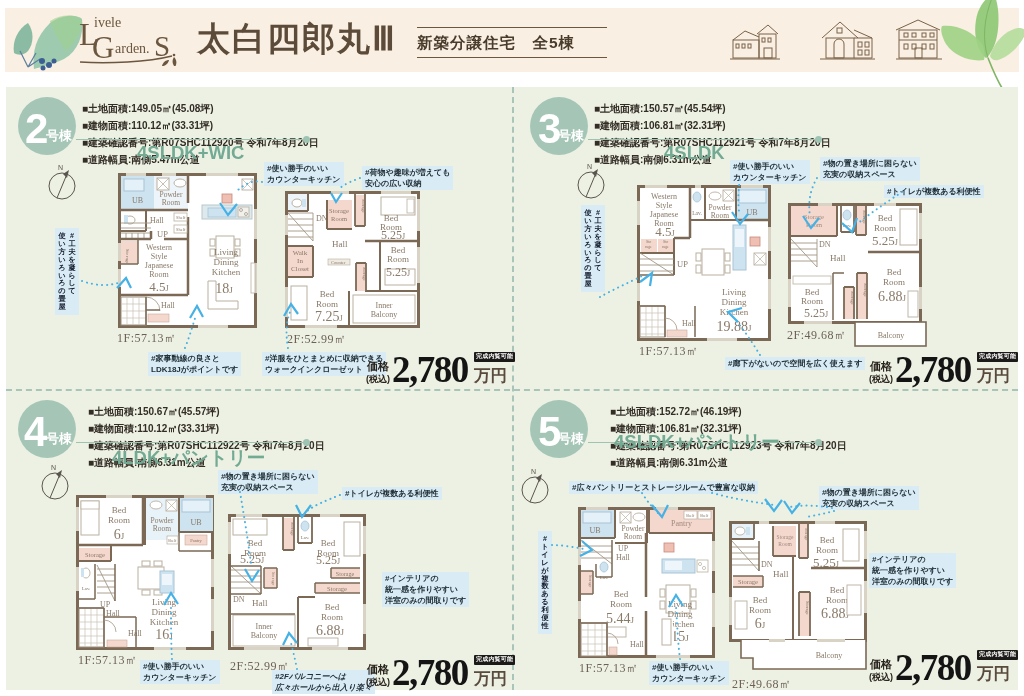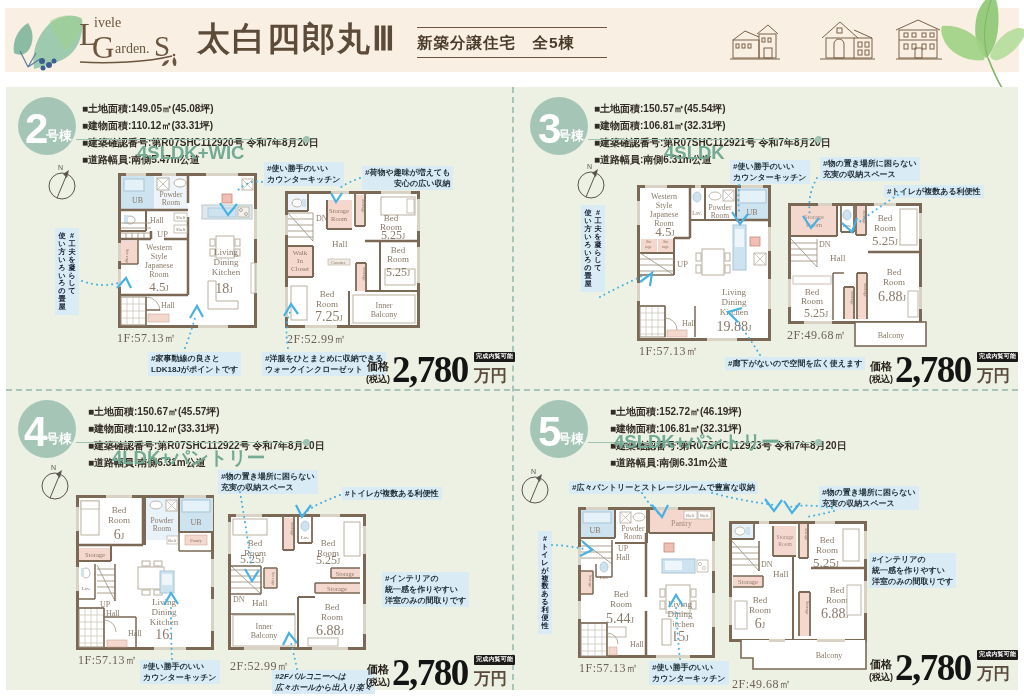--- a/index.html
+++ b/index.html
@@ -337,21 +337,21 @@
 <path d="M1.5 96 L1.5 126 M1.5 24 L1.5 44"></path>
 <path d="M133.5 8 L133.5 40 M133.5 56 L133.5 92"></path>
 <path d="M20 135.5 L52 135.5"></path>
 </g>
 </svg>
 
 <div class="abs plabel" style="left:287px;top:331px;">2F:52.99㎡</div>
 
 <div class="abs callout" style="left:264px;top:162px;">#使い勝手のいい<br>カウンターキッチン</div>
 
-<div class="abs callout" style="left:362px;top:166px;text-align:right;">#荷物や趣味が増えても<br>安心の広い収納</div>
+<div class="abs callout" style="left:362px;top:166px;">#荷物や趣味が増えても<br>安心の広い収納</div>
 
 <div class="abs callvert" style="left:55px;top:228px;"><span class="vcol">使い方いろいろの畳屋</span><span class="vcol">#工夫を凝らして</span></div>
 
 <div class="abs callout" style="left:148px;top:352px;">#家事動線の良さと<br>LDK18Jがポイントです</div>
 
 <div class="abs callout" style="left:262px;top:352px;">#洋服をひとまとめに収納できる<br>ウォークインクローゼット</div>
 
 <svg class="abs" style="left:0px;top:90px;" width="512" height="300" viewBox="0 0 512 300">
 <g fill="none" stroke="#45b1e5" stroke-width="2" stroke-dasharray="0.1 5" stroke-linecap="round">
 <path d="M262 92 C252 90 245 94 238 100"></path>

